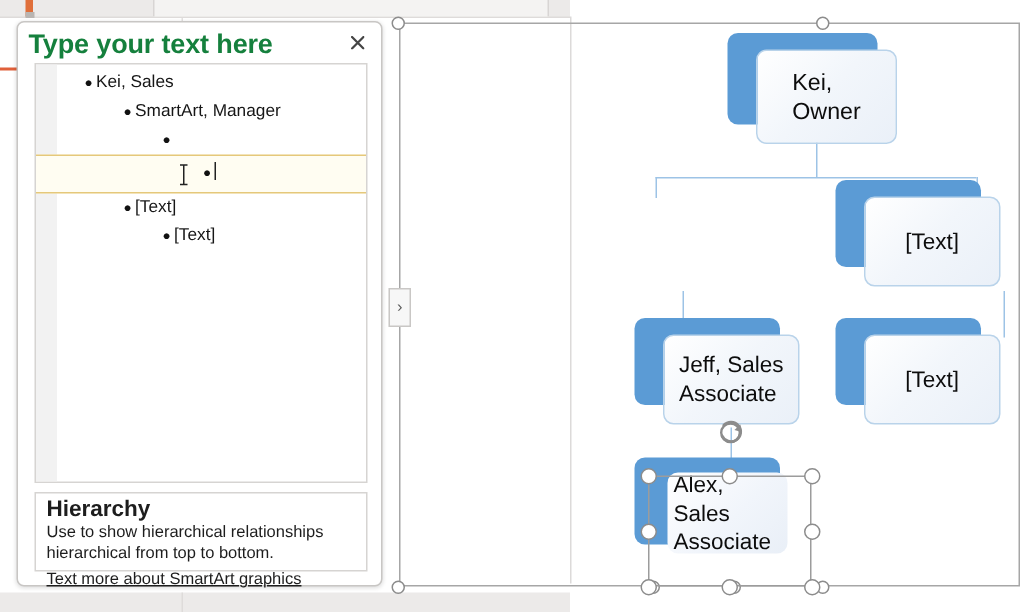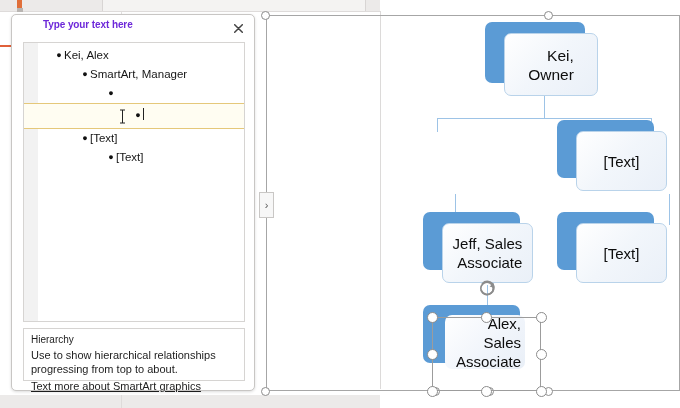--- a/index.html
+++ b/index.html
@@ -27,22 +27,22 @@
   #textpane{
     position:absolute;left:11px;top:14px;width:244px;height:377px;
     background:#ffffff;
     border:1px solid #c8c6c4;
     border-radius:5px;
     box-shadow:0 1px 3px rgba(0,0,0,0.14);
     box-sizing:border-box;
   }
   #tp-header{position:absolute;left:0;top:0;width:100%;height:27px;}
   #tp-title{
-    position:absolute;left:31px;top:4px;
-    font-size:10px;font-weight:bold;color:#6d28d9;
+    position:absolute;left:7px;top:4px;
+    font-size:18px;font-weight:bold;color:#15803d;
     letter-spacing:-0.1px;white-space:nowrap;
   }
   #tp-close{
     position:absolute;right:6px;top:4px;width:20px;height:18px;
     display:flex;align-items:center;justify-content:center;
     color:#4a4a4a;font-size:13px;line-height:1;cursor:pointer;
   }
   #tp-close svg{display:block;}
 
   #tp-listbox{
@@ -86,21 +86,21 @@
   .ibeam{
     position:absolute;left:96px;top:5px;width:7px;height:15px;
   }
 
   
   #tp-desc{
     position:absolute;left:11px;top:313px;width:222px;height:53px;
     border:1px solid #d6d4d2;background:#ffffff;box-sizing:border-box;
     padding:4px 7px;
   }
-  #tp-desc-title{font-size:10px;font-weight:normal;color:#1d1d1d;line-height:14px;}
+  #tp-desc-title{font-size:15px;font-weight:bold;color:#1d1d1d;line-height:14px;}
   #tp-desc-body{font-size:11px;color:#1d1d1d;line-height:14px;margin-top:1px;}
   #tp-desc-link{
     display:inline-block;margin-top:4px;font-size:11px;color:#1d1d1d;
     text-decoration:underline;cursor:pointer;
   }
 
   
   #smartart{position:absolute;left:263px;top:0;width:417px;height:408px;}
   .sa-frame{
     position:absolute;left:3px;top:15px;width:414px;height:376px;
@@ -131,21 +131,21 @@
     background:#5B9BD5;border-radius:7px;
   }
   .node-front{
     position:absolute;left:19px;top:11px;right:-13px;bottom:-13px;
     background:linear-gradient(135deg,#ffffff 0%,#f2f6fb 48%,#eaf0f8 100%);
     border:1px solid #b9d3ea;border-radius:7px;
     display:flex;align-items:center;justify-content:center;
     box-sizing:border-box;
   }
   .node-label{
-    font-size:15.5px;color:#0d0d0d;text-align:right;line-height:19px;
+    font-size:15.5px;color:#0d0d0d;text-align:left;line-height:19px;
     padding:0 4px;
   }
   .node-label.small{font-size:15px;}
 
   
   .node.selected .node-front{
     border:none;background:linear-gradient(135deg,#ffffff 0%,#f1f5fb 55%,#e9eff7 100%);
     left:22px;top:10px;right:-5px;bottom:-6px;
   }
   .sel-box{position:absolute;border:1px solid #9c9c9c;box-sizing:border-box;}
@@ -184,21 +184,21 @@
       </svg>
     </div>
   </div>
 
   <div id="tp-listbox">
     <div id="tp-stripe"></div>
     <div id="tp-list">
 
       <div class="tp-item lvl1">
         <span class="tp-bullet">●</span>
-        <span class="tp-text">Kei, Alex</span>
+        <span class="tp-text">Kei, Sales</span>
       </div>
 
       <div class="tp-item lvl2">
         <span class="tp-bullet">●</span>
         <span class="tp-text">SmartArt, Manager</span>
       </div>
 
       <div class="tp-item lvl3">
         <span class="tp-bullet">●</span>
       </div>
@@ -221,21 +221,21 @@
       <div class="tp-item lvl3">
         <span class="tp-bullet">●</span>
         <span class="tp-text">[Text]</span>
       </div>
 
     </div>
   </div>
 
   <div id="tp-desc">
     <div id="tp-desc-title">Hierarchy</div>
-    <div id="tp-desc-body">Use to show hierarchical relationships progressing from top to about.</div>
+    <div id="tp-desc-body">Use to show hierarchical relationships hierarchical from top to bottom.</div>
     <a id="tp-desc-link">Text more about SmartArt graphics</a>
   </div>
 </div>
 
 <div id="smartart">
 
   <div class="sa-frame"></div>
 
   <div class="sa-handle" style="left:-2px;top:11px;"></div>
   <div class="sa-handle" style="left:281px;top:11px;"></div>

